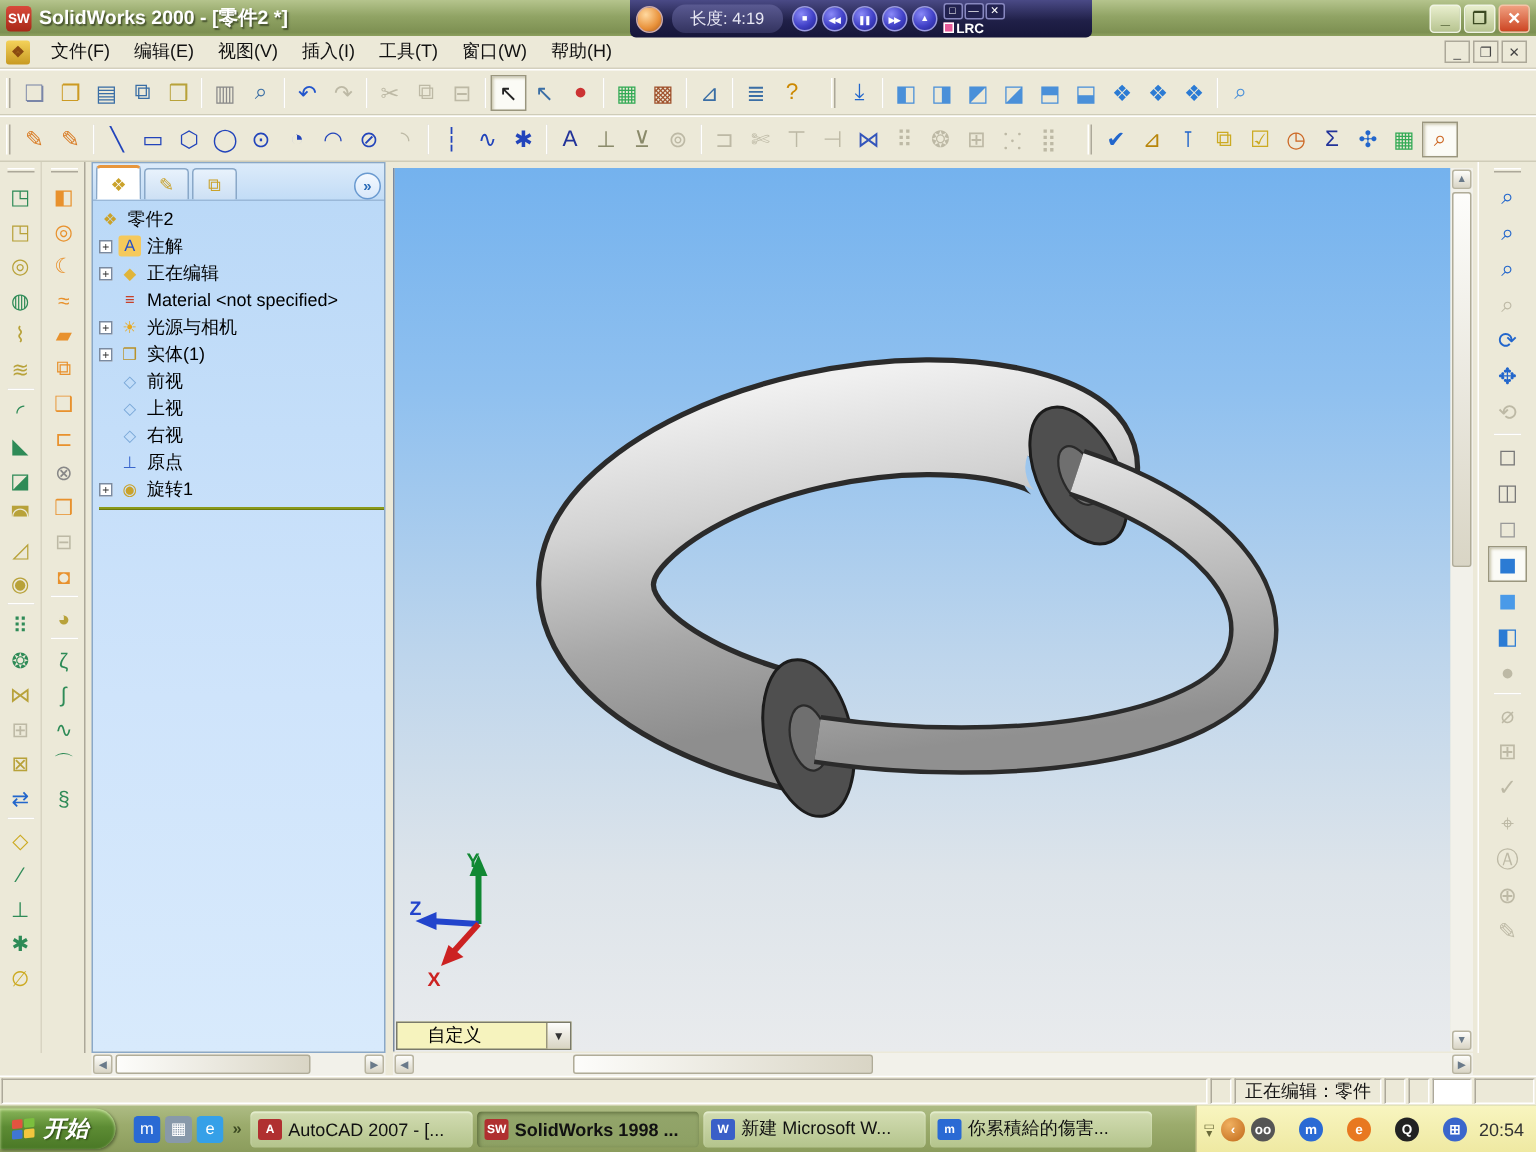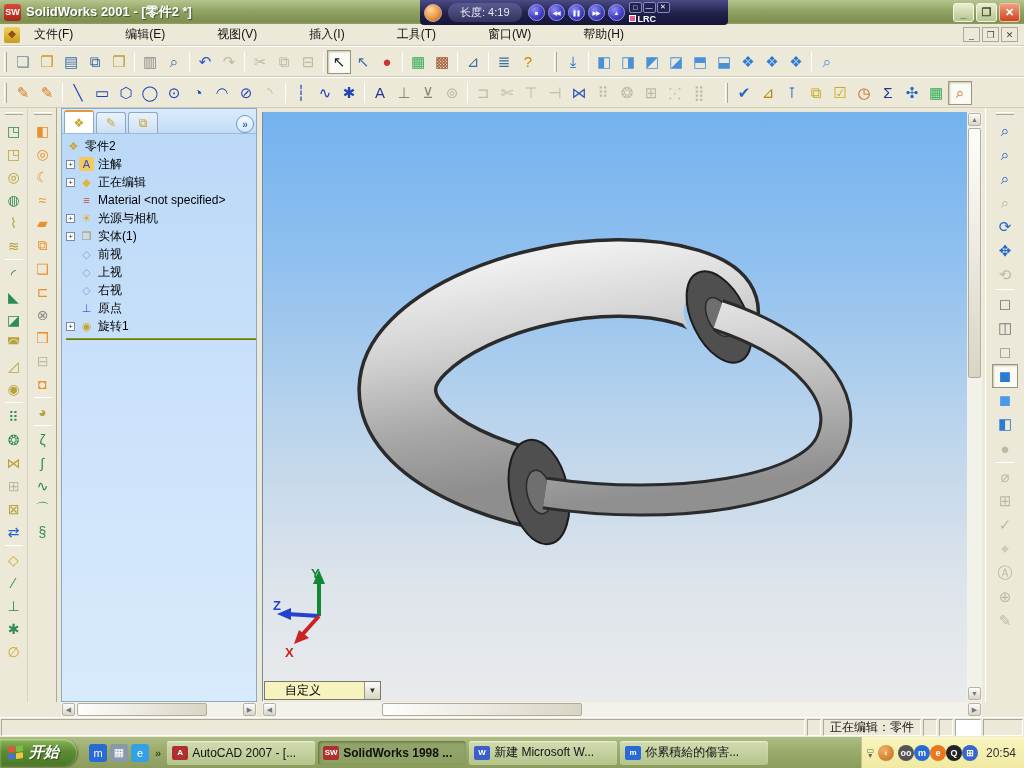--- a/index.html
+++ b/index.html
@@ -42,21 +42,21 @@
   .lyrics { position:absolute; left:730px; top:0; width:218px; height:25px; z-index:40;
     background:#1d1d44; border:1px solid #3a3a70; color:#c9c9dd; font-size:12px; font-weight:bold;
     display:flex; align-items:center; padding:0 4px; white-space:nowrap; overflow:hidden;
     text-shadow:1px 1px 0 #000; }
 
   
   .menubar { position:absolute; left:0; top:24px; width:1024px; height:22px; background:#ECE9D8;
     border-bottom:1px solid #d4d0be; display:flex; align-items:center; padding:0 4px; }
   .menu-appicon { width:16px; height:16px; margin-right:6px; background:linear-gradient(#f4d25a,#c89a22);
     border-radius:2px; color:#8a4a10; font-size:10px; font-weight:bold; display:flex; align-items:center; justify-content:center; }
-  .menus { display:flex;gap:36px; }
+  .menus { display:flex; }
   .menu { font-size:12px; color:#111; padding:3px 8px; }
   .mdi-ctrls { position:absolute; right:6px; top:3px; display:flex; gap:2px; }
   .mdi-btn { width:17px; height:15px; border:1px solid #aca899; background:#ECE9D8; color:#444;
     font-size:9px; display:flex; align-items:center; justify-content:center; }
 
   
   .tb { position:absolute; left:0; width:1024px; background:#ECE9D8; display:flex; align-items:center;
     border-top:1px solid #fff; border-bottom:1px solid #cfccb8; padding:0 2px; }
   .tb1 { top:46px; height:31px; }
   .tb2 { top:77px; height:31px; }
@@ -149,21 +149,21 @@
 
   svg text { font-family:"Liberation Sans", sans-serif; }
 </style>
 </head>
 <body>
 
 <div id="screen">
 
   <div class="titlebar">
     <span class="app-icon">SW</span>
-    <span class="title">SolidWorks 2001 - [零件2 *]</span>
+    <span class="title">SolidWorks 2000 - [零件2 *]</span>
     <span class="wctrls">
         <span class="wbtn">_</span>
         <span class="wbtn">❐</span>
         <span class="wbtn close">✕</span>
       </span>
   </div>
 
   <div class="player">
     <span class="avatar"></span>
     <span class="lenpill">长度: 4:19</span>
@@ -578,21 +578,21 @@
           <span class="tico" style="color: rgb(255, 255, 255); background: rgb(42, 106, 212); font-size: 8px; font-weight: bold; width: 16px; height: 14px; border-radius: 2px; flex: 0 0 auto;">m</span>
           <span>你累積給的傷害...</span>
         </span>
       </span>
     <div class="tray">
       <span class="tray-chev">
           <span>▭</span>
           <span>▾</span>
         </span>
       <span class="tray-ico" style="background:radial-gradient(circle at 35% 30%,#f0b060,#c06818)">‹</span>
-      <span id="tray" style="display:flex;gap:0;align-items:center">
+      <span id="tray" style="display:flex;gap:16px;align-items:center">
           <span class="tray-ico" style="background: rgb(85, 85, 85);">oo</span>
           <span class="tray-ico" style="background: rgb(42, 106, 212);">m</span>
           <span class="tray-ico" style="background: rgb(232, 120, 32);">e</span>
           <span class="tray-ico" style="background: rgb(34, 34, 34);">Q</span>
           <span class="tray-ico" style="background: rgb(58, 102, 204);">⊞</span>
         </span>
       <span class="clock">20:54</span>
     </div>
   </div>
 

